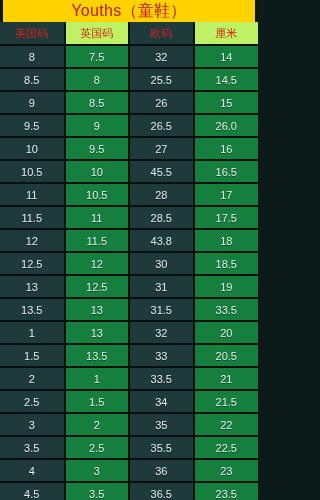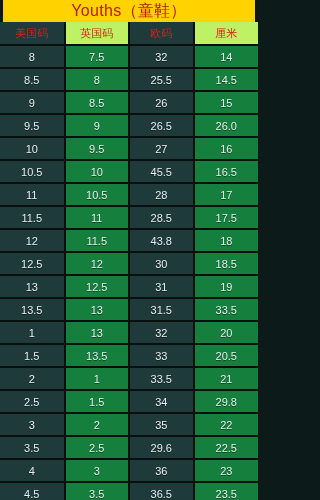--- a/index.html
+++ b/index.html
@@ -192,32 +192,32 @@
         <tr>
           <td class="col-dark">2</td>
           <td class="col-light">1</td>
           <td class="col-dark">33.5</td>
           <td class="col-light">21</td>
         </tr>
         <tr>
           <td class="col-dark">2.5</td>
           <td class="col-light">1.5</td>
           <td class="col-dark">34</td>
-          <td class="col-light">29.8</td>
+          <td class="col-light">21.5</td>
         </tr>
         <tr>
           <td class="col-dark">3</td>
           <td class="col-light">2</td>
           <td class="col-dark">35</td>
           <td class="col-light">22</td>
         </tr>
         <tr>
           <td class="col-dark">3.5</td>
           <td class="col-light">2.5</td>
-          <td class="col-dark">29.6</td>
+          <td class="col-dark">35.5</td>
           <td class="col-light">22.5</td>
         </tr>
         <tr>
           <td class="col-dark">4</td>
           <td class="col-light">3</td>
           <td class="col-dark">36</td>
           <td class="col-light">23</td>
         </tr>
         <tr>
           <td class="col-dark">4.5</td>

